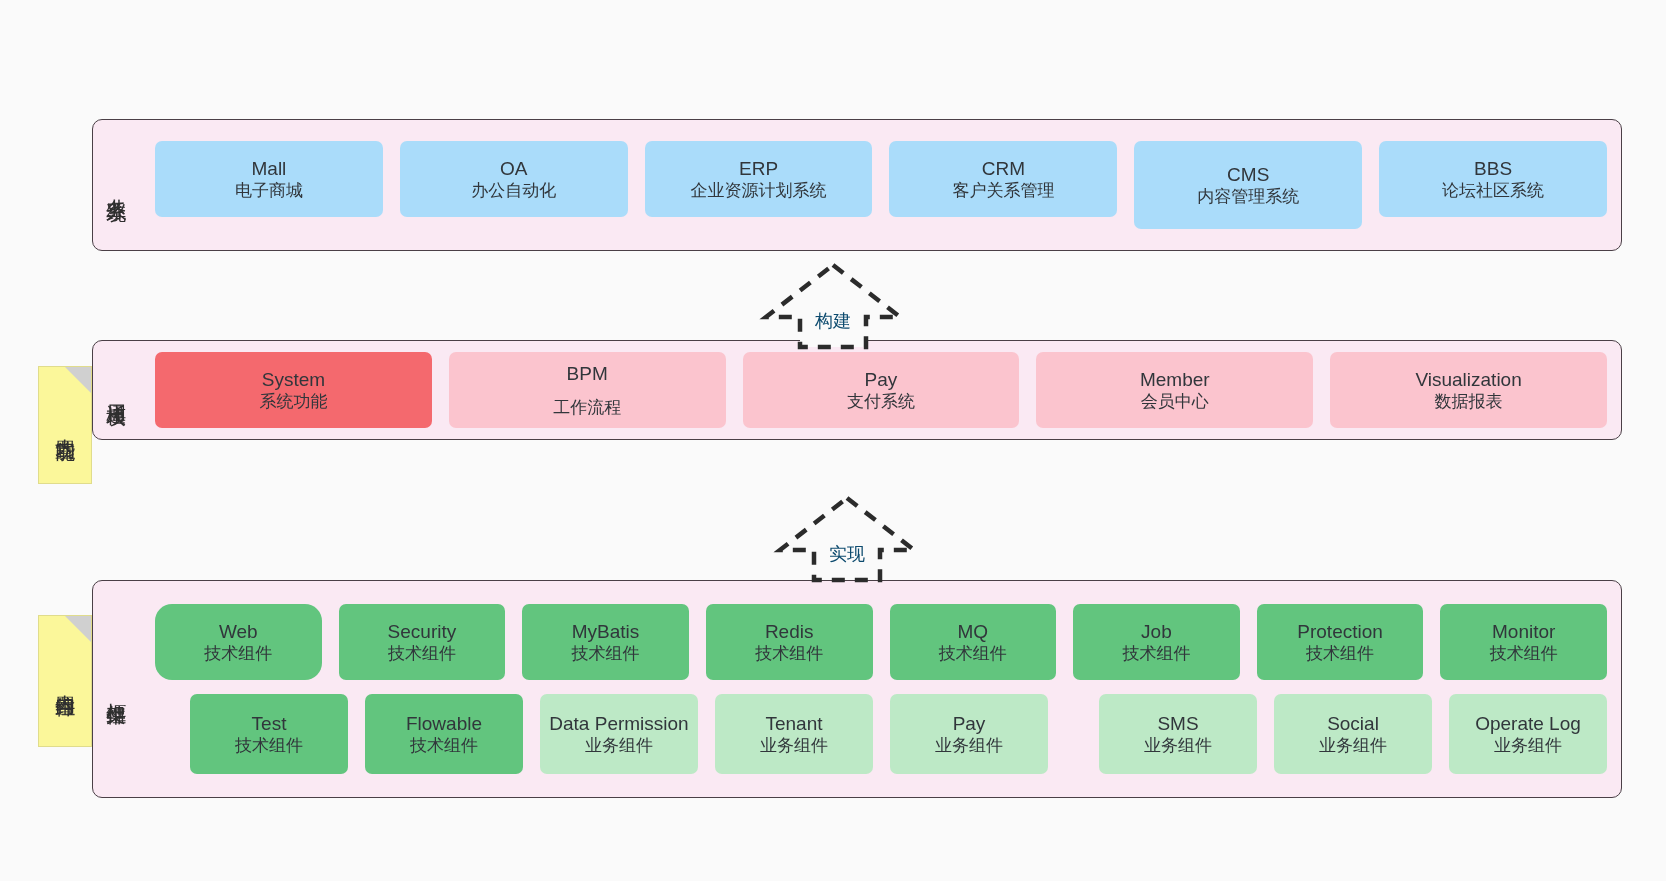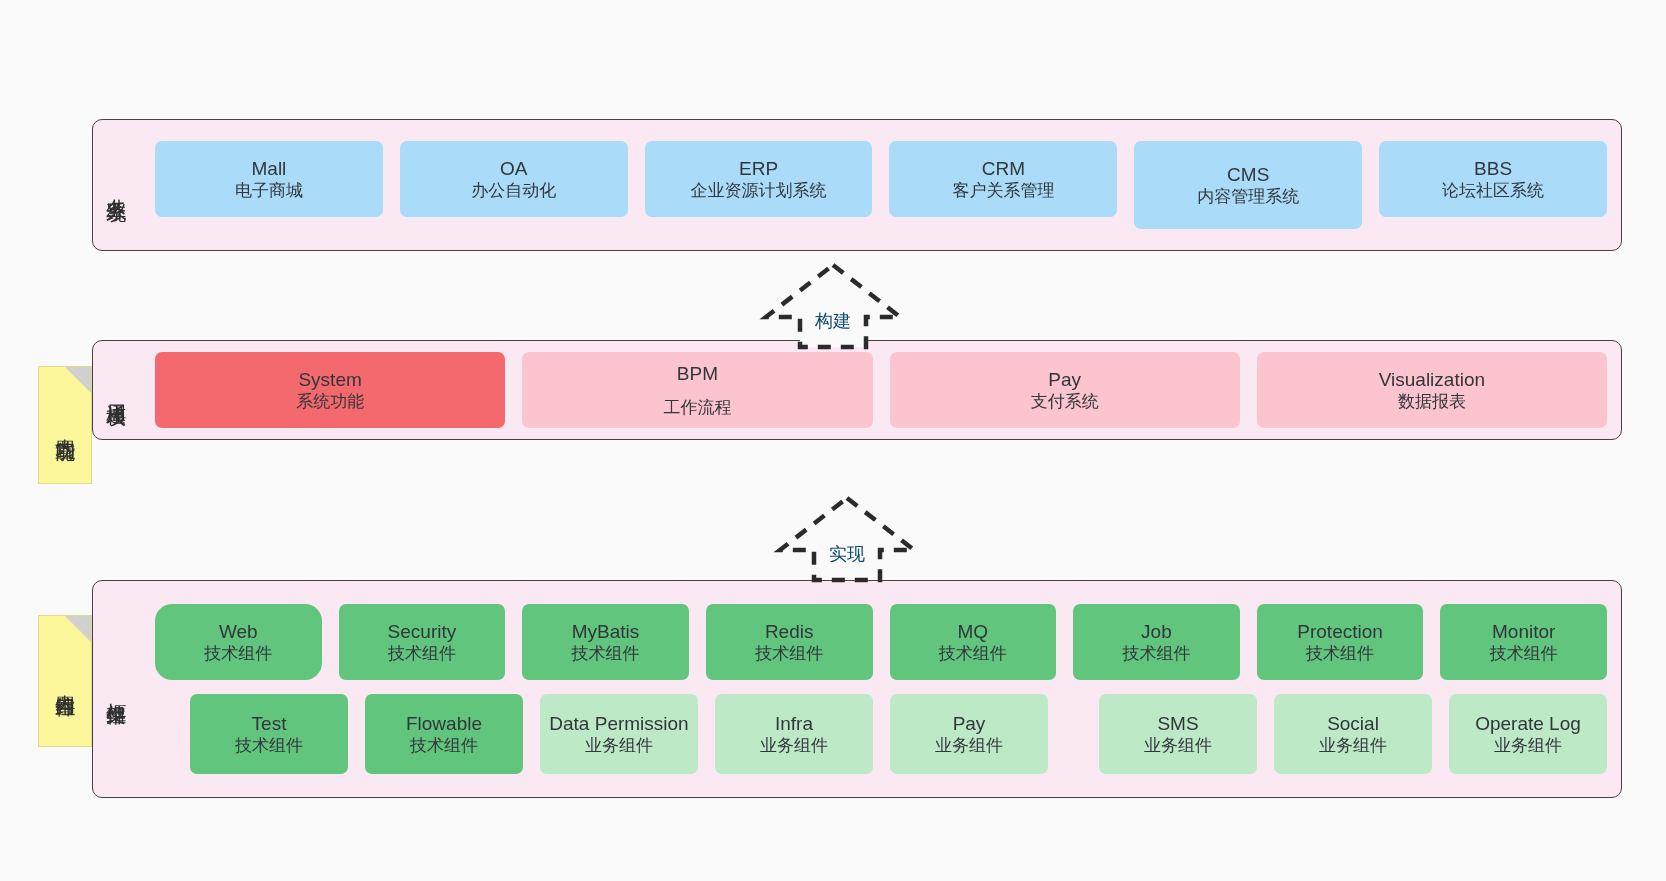--- a/index.html
+++ b/index.html
@@ -193,20 +193,24 @@
         </div>
         <div class="card c-pink" style="height:76px;gap:12px;">
           <span class="t1">BPM</span>
           <span class="t2">工作流程</span>
         </div>
         <div class="card c-pink" style="height:76px;">
           <span class="t1">Pay</span>
           <span class="t2">支付系统</span>
         </div>
         <div class="card c-pink" style="height:76px;">
+          <span class="t1">Member</span>
+          <span class="t2">会员中心</span>
+        </div>
+        <div class="card c-pink" style="height:76px;">
           <span class="t1">Visualization</span>
           <span class="t2">数据报表</span>
         </div>
       </div>
     </div>
   </div>
 
   <div class="arrow" style="left:776px; top:494px; width:142px; height:88px;">
     <svg width="142" height="88" viewBox="0 0 142 88" aria-hidden="true">
       <path d="M 71 4 L 138 56 L 104 56 L 104 86 L 38 86 L 38 56 L 4 56 Z" fill="#fafafa" stroke="#2b2b2b" stroke-width="4.5" stroke-dasharray="13 10" stroke-linejoin="miter"></path>
@@ -264,21 +268,21 @@
         </div>
         <div class="card c-green" style="height:80px;">
           <span class="t1">Flowable</span>
           <span class="t2">技术组件</span>
         </div>
         <div class="card c-green-light" style="height:80px;">
           <span class="t1">Data Permission</span>
           <span class="t2">业务组件</span>
         </div>
         <div class="card c-green-light" style="height:80px;">
-          <span class="t1">Infra</span>
+          <span class="t1">Tenant</span>
           <span class="t2">业务组件</span>
         </div>
         <div class="card c-green-light" style="height:80px;">
           <span class="t1">Pay</span>
           <span class="t2">业务组件</span>
         </div>
         <div class="card c-green-light" style="height:80px;margin-left:34px;">
           <span class="t1">SMS</span>
           <span class="t2">业务组件</span>
         </div>

